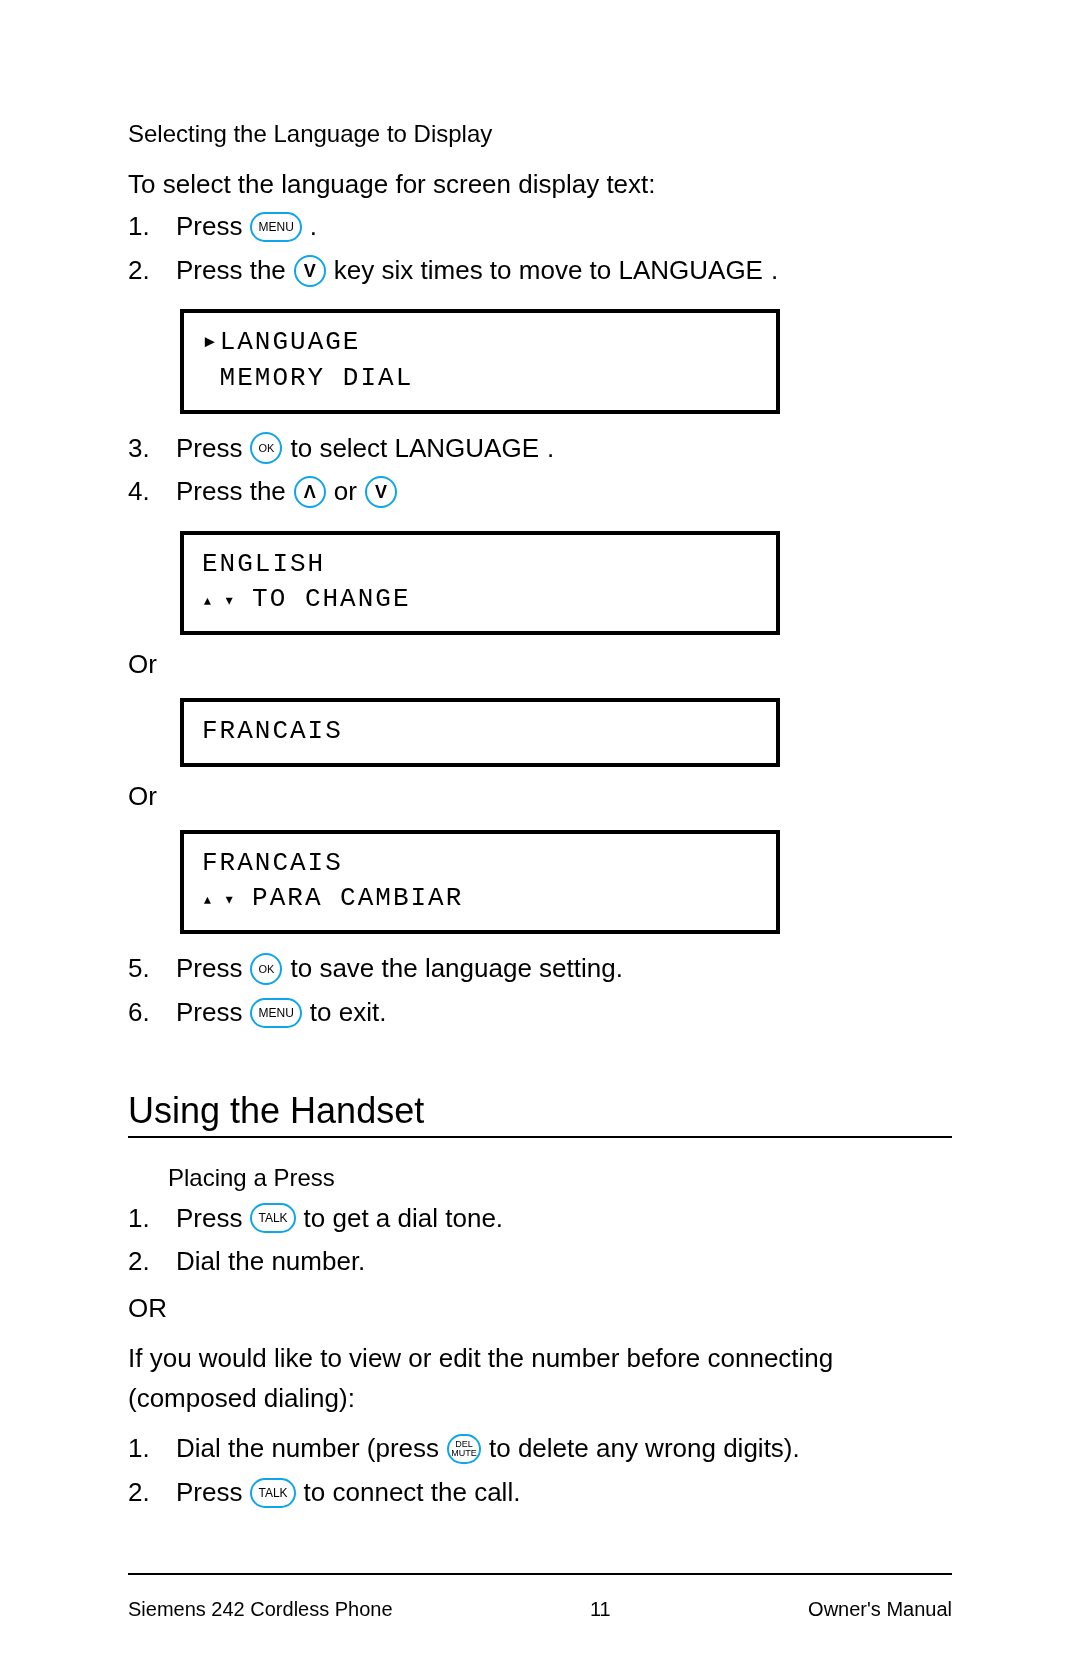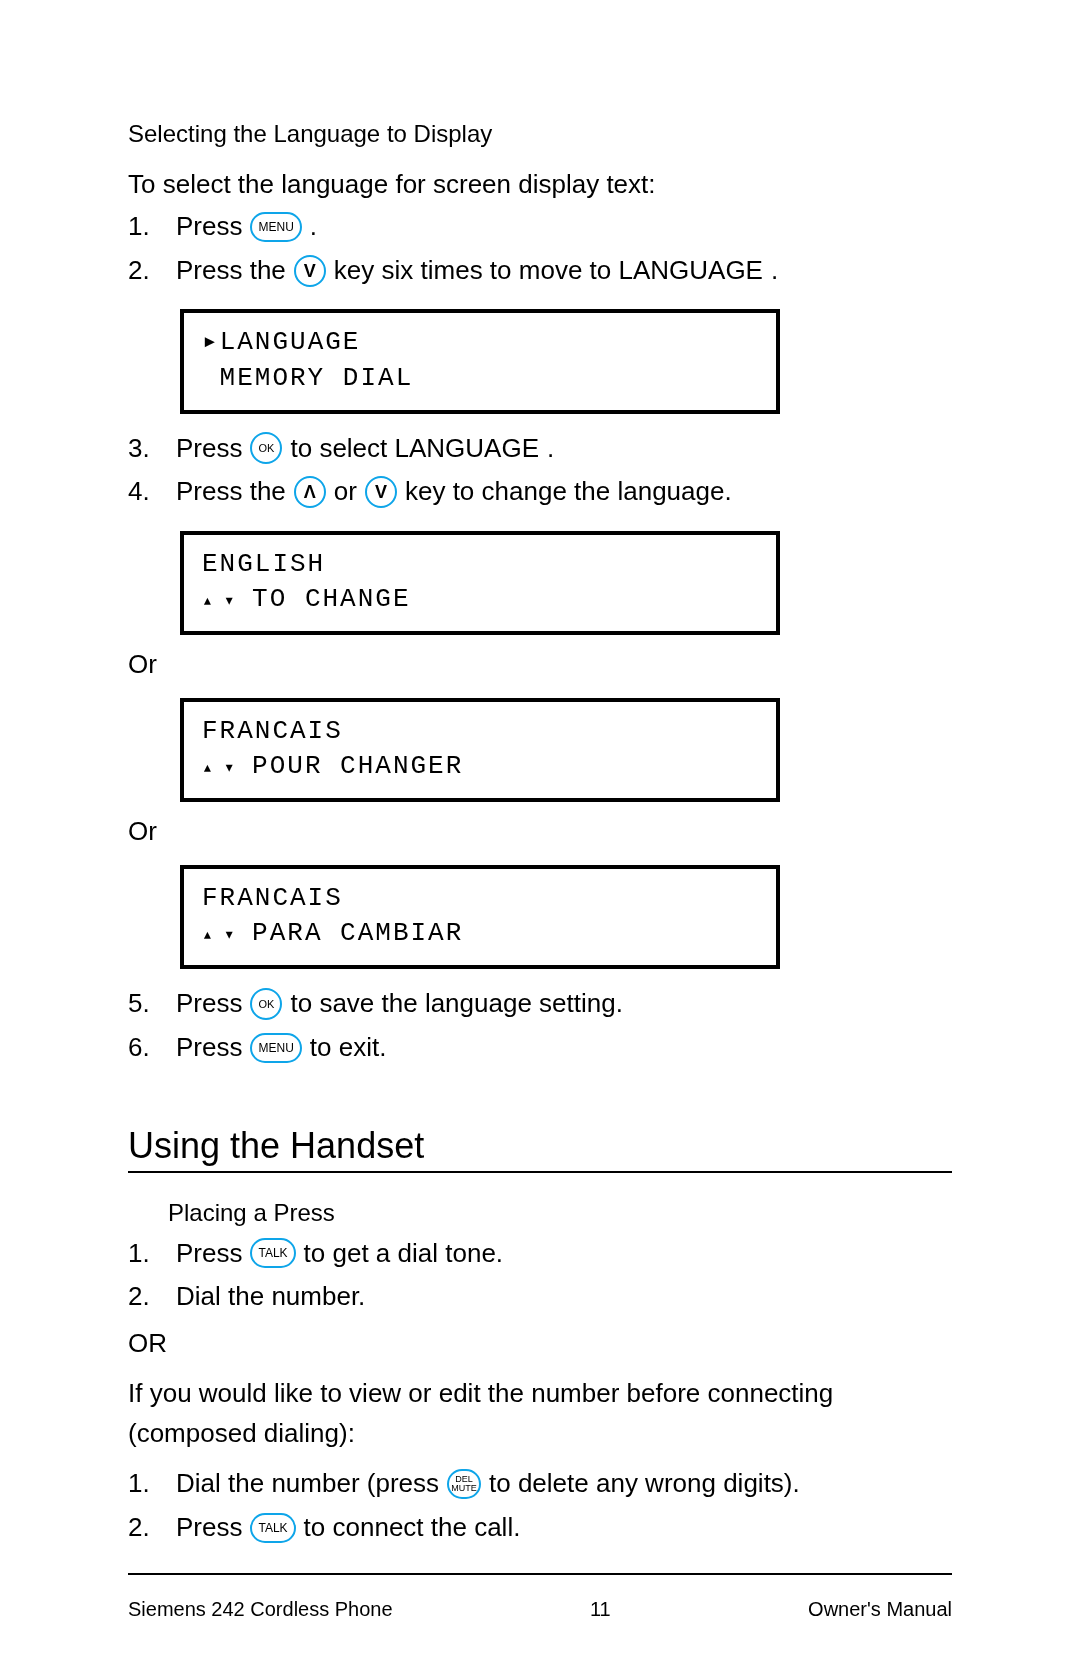--- a/index.html
+++ b/index.html
@@ -172,33 +172,31 @@
     <span>to select LANGUAGE</span>
     <span>.</span>
   </div>
 
   <div class="step">
     <span class="num">4.</span>
     <span>Press the</span>
     <span class="inline-btn round">Λ</span>
     <span>or</span>
     <span class="inline-btn round">V</span>
-    <span>key to change the language.</span>
   </div>
 
   <div class="lcd-box">
     <span class="lcd-row">ENGLISH</span>
     <span class="lcd-row"><span class="lcd-arrows">▴ ▾</span><span> TO CHANGE</span></span>
   </div>
 
   <div class="or-text">Or</div>
 
   <div class="lcd-box">
     <span class="lcd-row">FRANCAIS</span>
-    <span class="lcd-row"><span class="lcd-arrows">▴ ▾</span><span> POUR CHANGER</span></span>
   </div>
 
   <div class="or-text">Or</div>
 
   <div class="lcd-box">
     <span class="lcd-row">FRANCAIS</span>
     <span class="lcd-row"><span class="lcd-arrows">▴ ▾</span><span> PARA CAMBIAR</span></span>
   </div>
 
   <div class="step">

